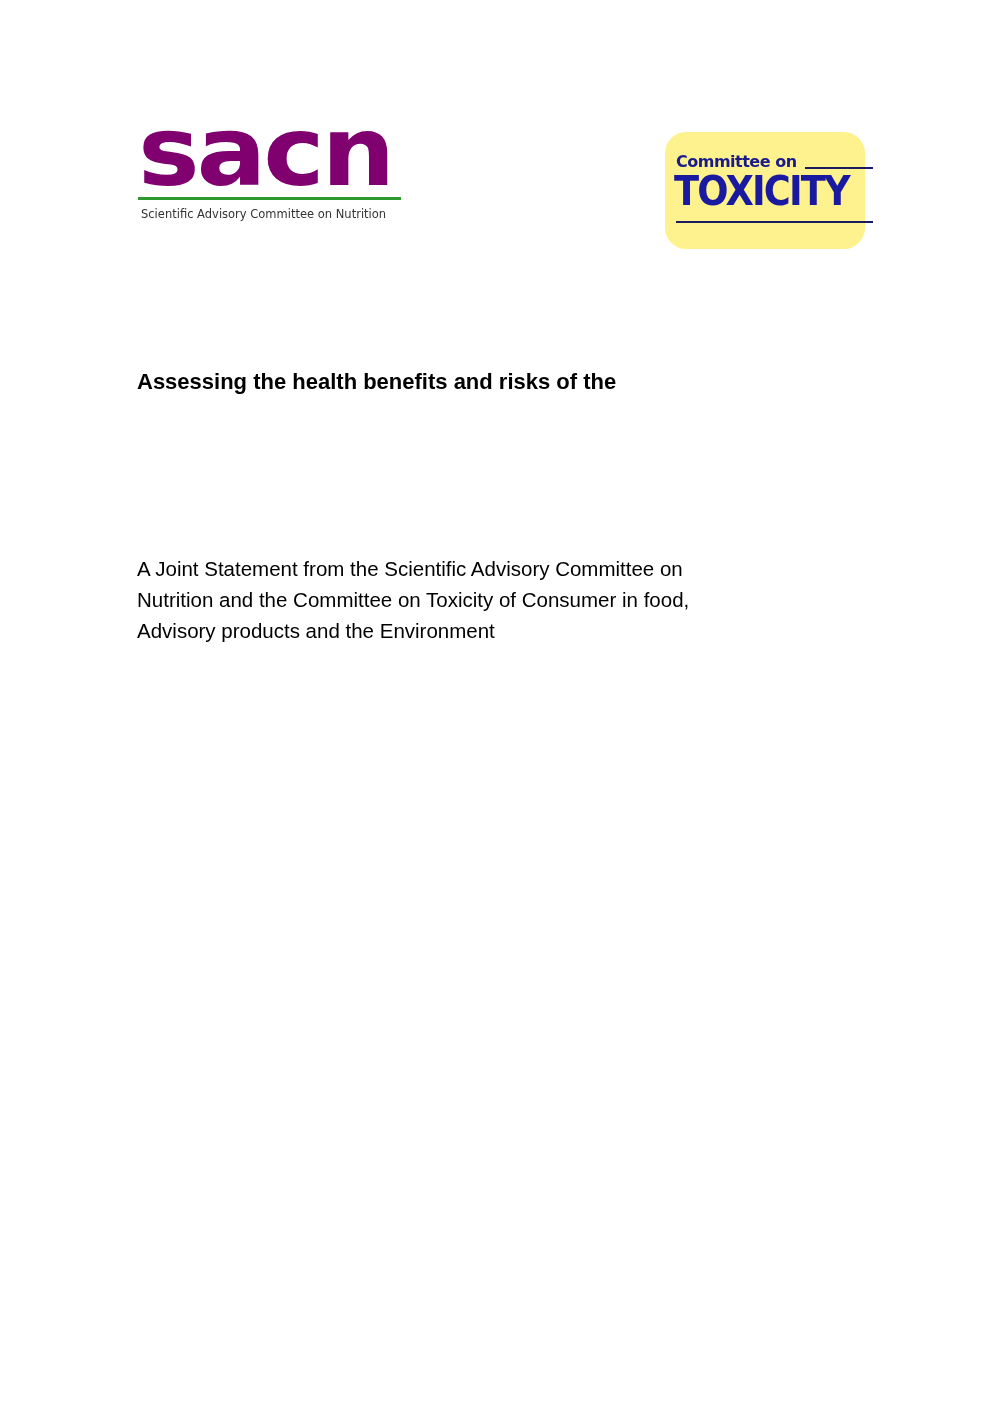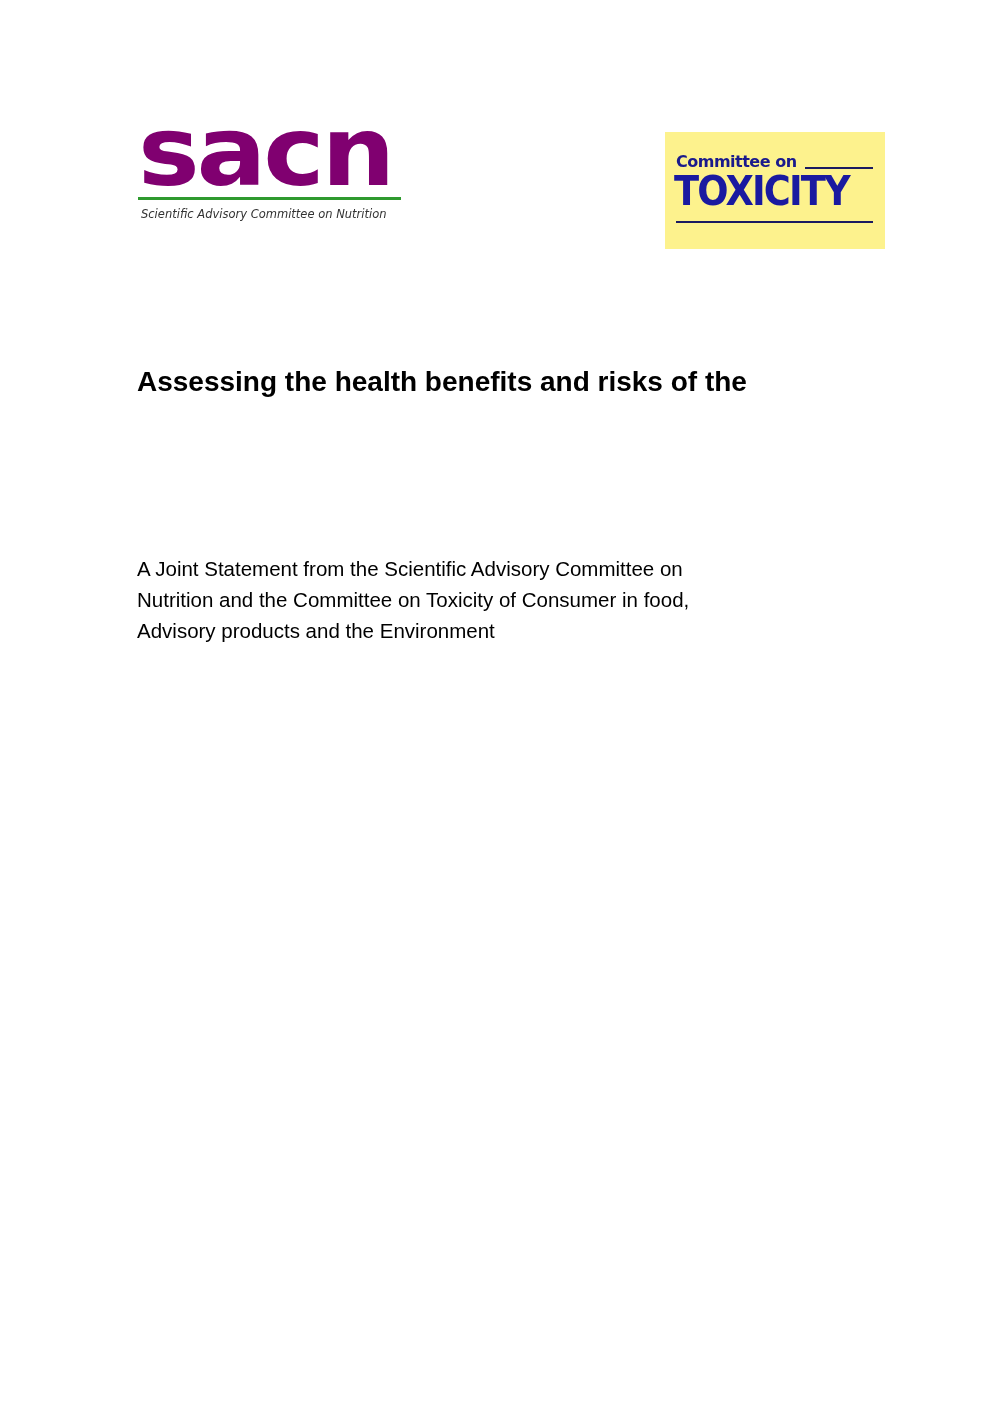--- a/index.html
+++ b/index.html
@@ -46,31 +46,31 @@
       background: #2e9a2e;
     }
     .sacn-tagline {
       position: absolute;
       left: 3px;
       top: 95px;
       font-family: "DejaVu Sans", sans-serif;
       font-size: 11.5px;
       color: #333333;
       white-space: nowrap;
-      font-style: italic;
     }
 
     
     .cot-logo {
       position: absolute;
       left: 665px;
       top: 132px;
-      width: 220px;
+      width: 200px;
       height: 117px;
       background: #fdf28d;
+      border-radius: 21px;
     }
     .cot-top {
       position: absolute;
       left: 11px;
       top: 20px;
       font-family: "DejaVu Sans", sans-serif;
       font-weight: bold;
       font-size: 16px;
       color: #1a1a8c;
       white-space: nowrap;
@@ -109,21 +109,21 @@
 
     
     .main-title {
       position: absolute;
       left: 137px;
       top: 362px;
       width: 760px;
       margin: 0;
       font-family: "Liberation Sans", sans-serif;
       font-weight: bold;
-      font-size: 28px;
+      font-size: 22px;
       line-height: 40px;
       color: #000000;
     }
     .subtitle {
       position: absolute;
       left: 137px;
       top: 553px;
       width: 720px;
       margin: 0;
       font-family: "Liberation Sans", sans-serif;

